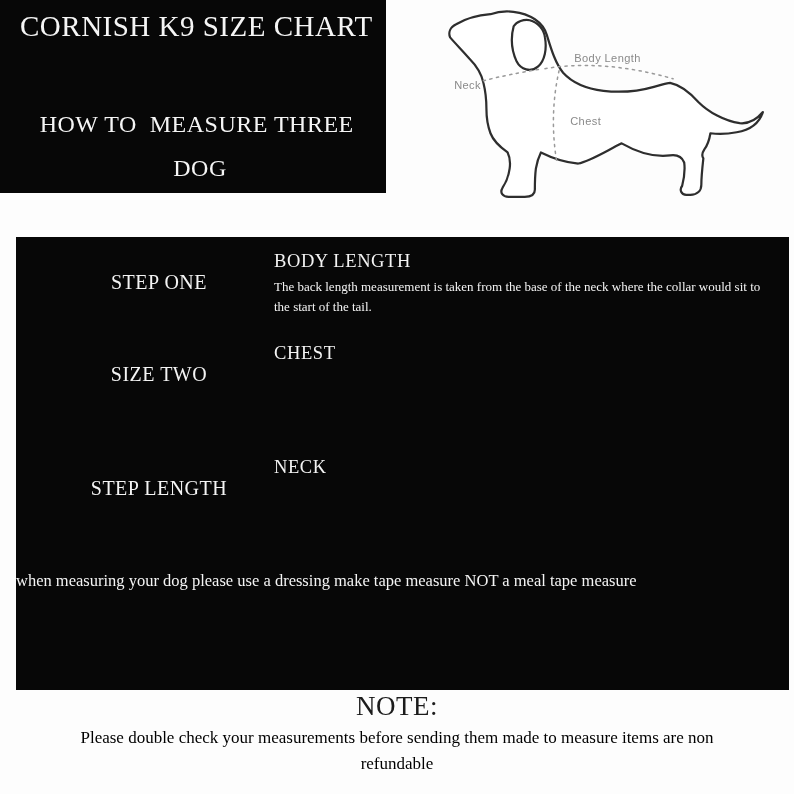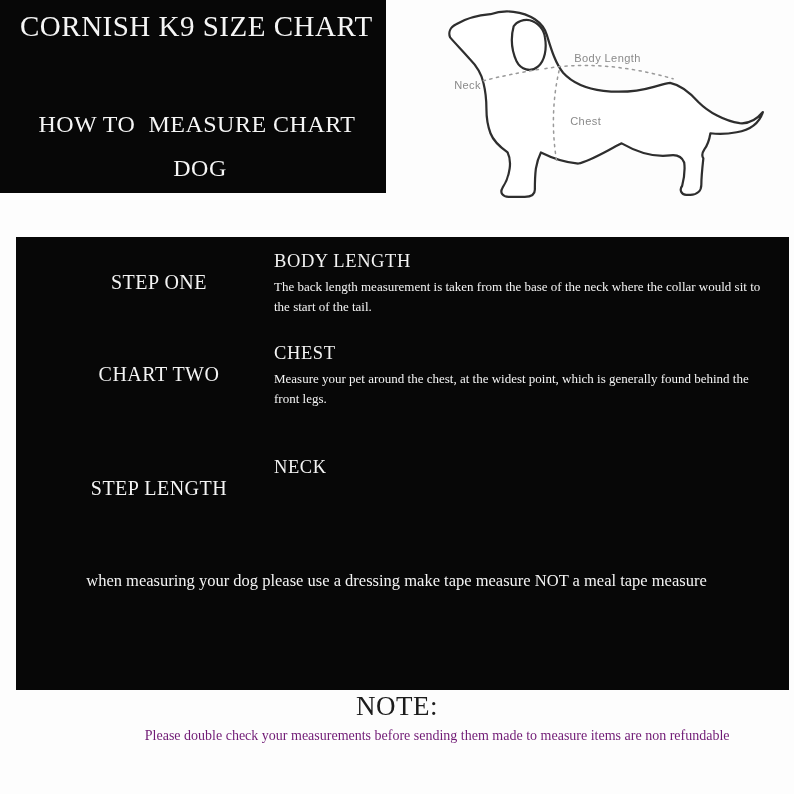--- a/index.html
+++ b/index.html
@@ -49,39 +49,39 @@
   }
   .step-content { width:505px; }
   .step-content h2 {
     margin:0 0 5px 0; font-size:18.5px; font-weight:400; letter-spacing:0.6px;
   }
   .step-content p {
     margin:0; font-size:13px; line-height:1.52; max-width:490px;
   }
   .panel-footnote {
     position:absolute; top:334px; left:0; right:12px;
-    text-align:center; font-size:16.5px;
+    text-align:left; font-size:16.5px;
   }
 
   
   .note-section { position:absolute; left:0; top:691px; width:100%; text-align:center; color:#1c1c1c; }
   .note-section h2 { margin:0; font-size:27px; font-weight:400; letter-spacing:0.5px; }
   .note-section p {
     margin:3px auto 0 auto; max-width:665px;
-    font-size:14px; line-height:1.5; color:#701a75;text-align:right;
+    font-size:17px; line-height:1.5; color:#000000;
   }
 </style>
 </head>
 <body>
 
 <div class="page">
 
   <header class="title-panel">
     <h1>CORNISH K9 SIZE CHART</h1>
-    <div class="subtitle">HOW TO  MEASURE CHART 
+    <div class="subtitle">HOW TO  MEASURE THREE 
 DOG</div>
   </header>
 
   <div class="dog-diagram">
     <svg viewBox="0 0 335 200">
 
       <path class="dog-outline" d="
         M 12 33
         C 10 28, 12 23, 18 20
         C 28 14, 40 11, 52 10
@@ -143,24 +143,23 @@
 
     <div class="step-row r0">
       <div class="step-label">STEP ONE</div>
       <div class="step-content">
         <h2>BODY LENGTH</h2>
         <p>The back length measurement is taken from the base of the neck where the collar would sit to the start of the tail.</p>
       </div>
     </div>
 
     <div class="step-row r1">
-      <div class="step-label">CHART TWO</div>
+      <div class="step-label">SIZE TWO</div>
       <div class="step-content">
         <h2>CHEST</h2>
-        <p>Measure your pet around the chest, at the widest point, which is generally found behind the front legs.</p>
       </div>
     </div>
 
     <div class="step-row r2">
       <div class="step-label">STEP LENGTH</div>
       <div class="step-content">
         <h2>NECK</h2>
       </div>
     </div>
 

